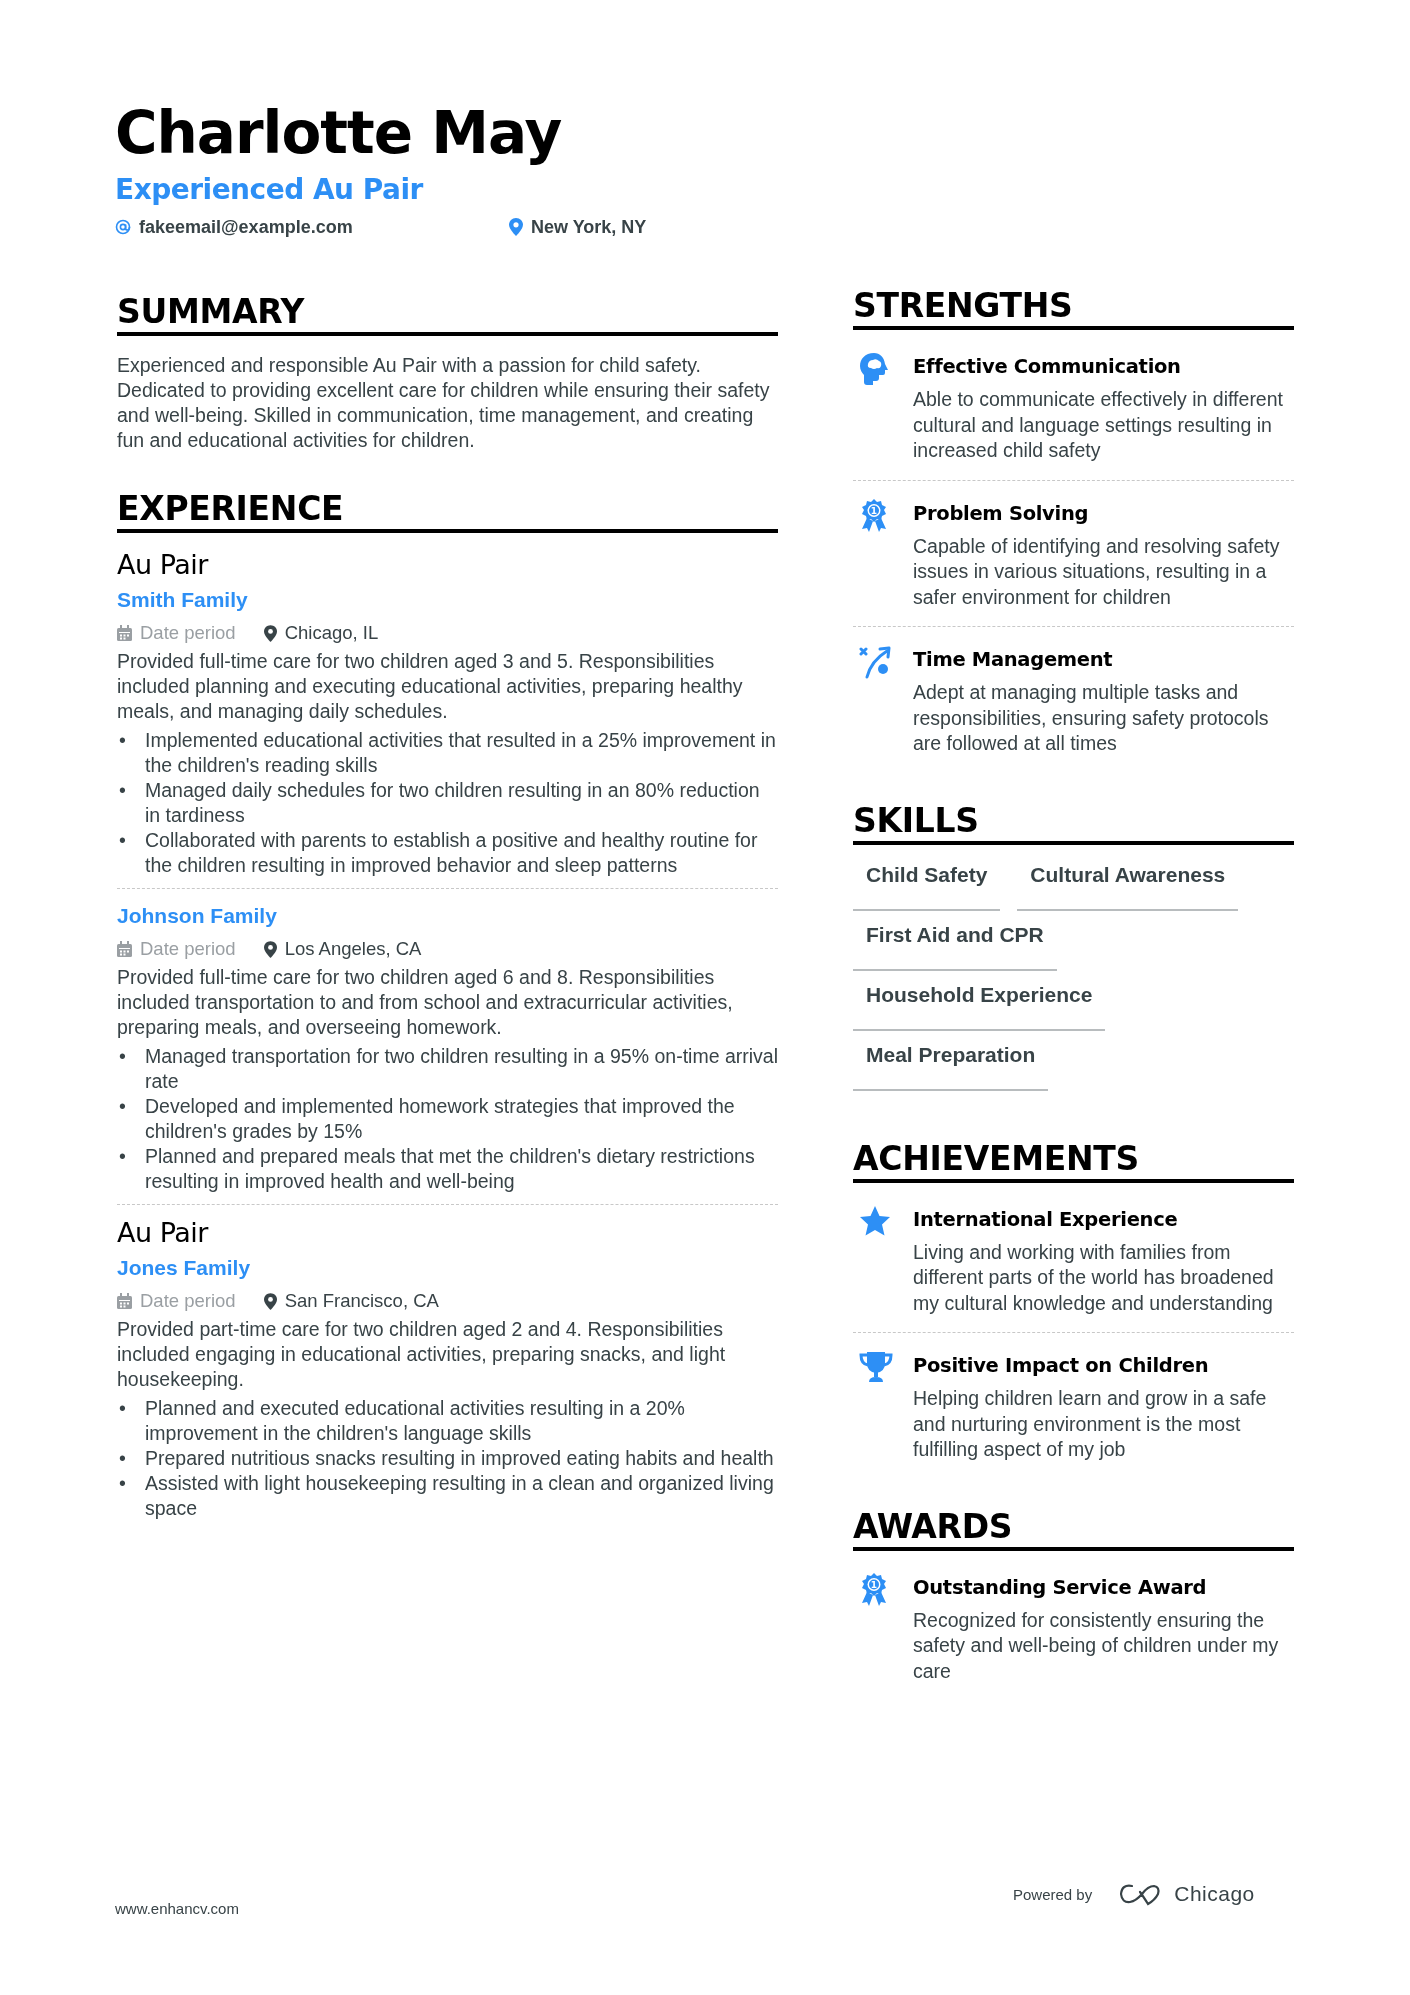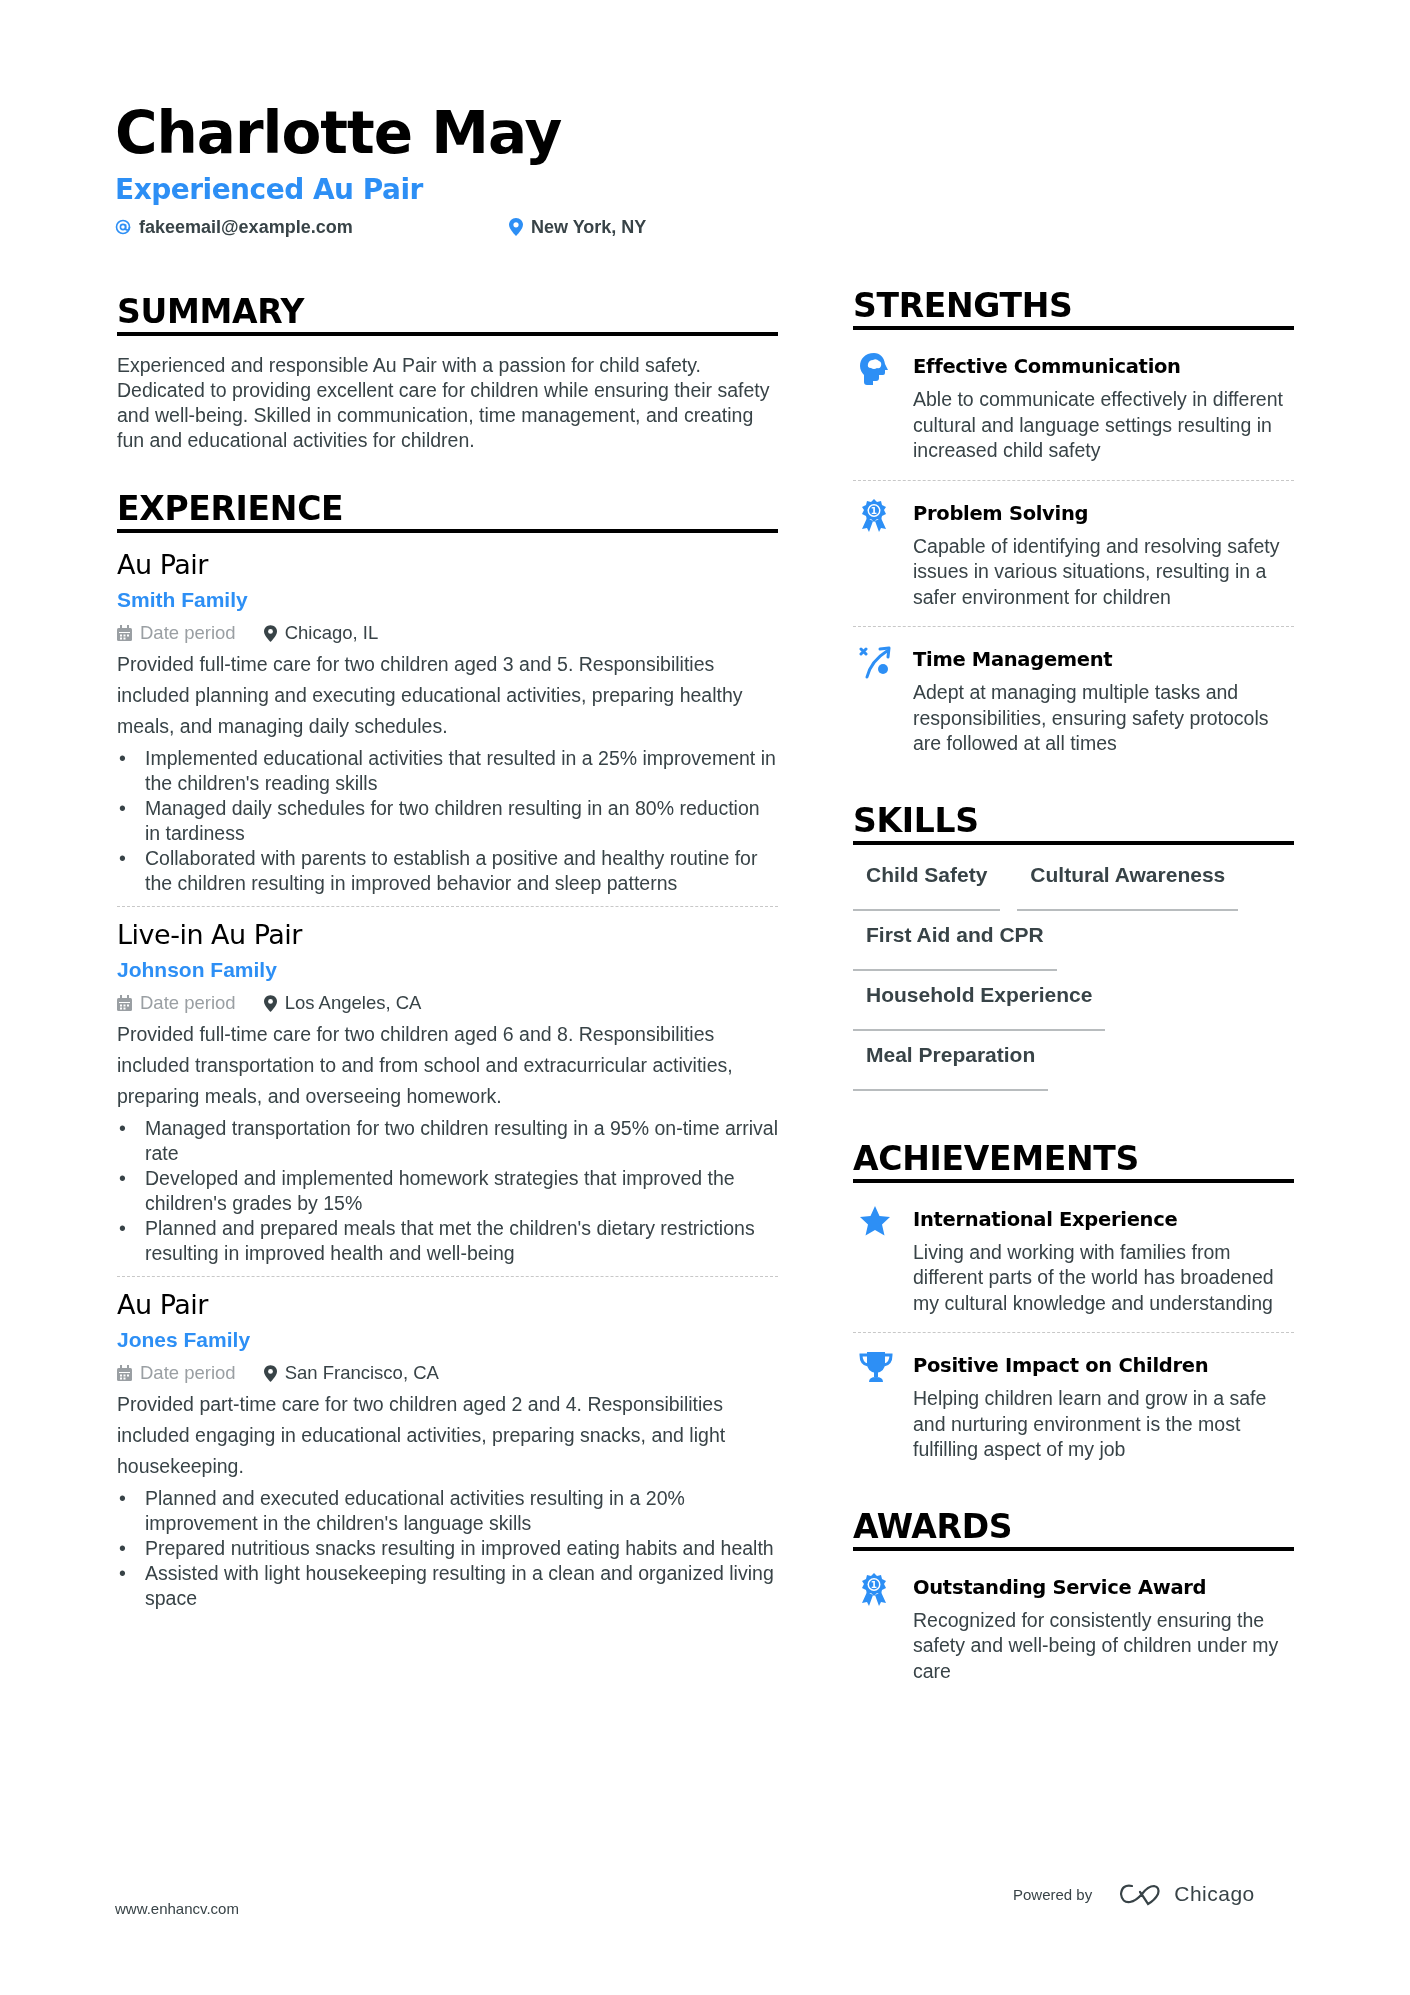--- a/index.html
+++ b/index.html
@@ -24,21 +24,21 @@
   .exp-section { margin-top: 38px; }
   .job { padding-bottom: 10px; }
   .job + .job { border-top: 1px dashed #c8c8c8; padding-top: 10px; }
   .job:first-of-type { margin-top: 16px; }
   .job-title { font-family: "DejaVu Sans", sans-serif; font-size: 27px; line-height: 36px; color: #000; font-weight: normal; letter-spacing: -0.5px; }
   .company { font-weight: bold; font-size: 21px; line-height: 34px; color: #2d8ff5; }
   .meta { display: flex; align-items: center; font-size: 18.5px; line-height: 30px; height: 32px; }
   .meta .date { color: #9a9fa3; display: flex; align-items: center; }
   .meta .loc { color: #384347; display: flex; align-items: center; margin-left: 28px; }
   .meta svg { margin-right: 8px; }
-  .desc { font-size: 19.5px; line-height: 31px; color: #384347; }
+  .desc { font-size: 19.5px; line-height: 25px; color: #384347; }
   .bullets { list-style: none; margin-top: 4px; }
   .bullets li { position: relative; padding-left: 28px; font-size: 19.5px; line-height: 25px; color: #384347; }
   .bullets li::before { content: "•"; position: absolute; left: 2px; top: 0; color: #384347; }
 
   .items { margin-top: 14px; }
   .item-row { display: flex; padding: 8px 0 16px 0; }
   .item-row + .item-row { border-top: 1px dashed #c8c8c8; padding-top: 18px; }
   .item-icon { width: 60px; flex: 0 0 60px; display: flex; justify-content: flex-start; padding-left: 6px; padding-top: 0px; }
   .item-body { flex: 1; }
   .item-title { font-family: "DejaVu Sans", sans-serif; font-weight: bold; font-size: 19.5px; line-height: 30px; color: #000; letter-spacing: -0.3px; }
@@ -120,21 +120,20 @@
       </div>
       <p class="desc">Provided full-time care for two children aged 3 and 5. Responsibilities included planning and executing educational activities, preparing healthy meals, and managing daily schedules.</p>
       <ul class="bullets">
         <li>Implemented educational activities that resulted in a 25% improvement in the children's reading skills</li>
         <li>Managed daily schedules for two children resulting in an 80% reduction in tardiness</li>
         <li>Collaborated with parents to establish a positive and healthy routine for the children resulting in improved behavior and sleep patterns</li>
       </ul>
     </div>
 
     <div class="job">
-      <div class="job-title">Live-in Au Pair</div>
       <div class="company">Johnson Family</div>
       <div class="meta">
         <span class="date">
           <svg width="15" height="16" viewBox="0 0 15 16">
               <rect x="0" y="3" width="15" height="13" rx="1.5" fill="#9a9fa3"></rect>
               <rect x="3" y="0" width="2" height="4" fill="#9a9fa3"></rect>
               <rect x="10" y="0" width="2" height="4" fill="#9a9fa3"></rect>
               <rect x="2" y="7" width="11" height="1" fill="#fff"></rect>
               <rect x="3" y="9.5" width="2" height="2" fill="#fff"></rect>
               <rect x="6.5" y="9.5" width="2" height="2" fill="#fff"></rect>

